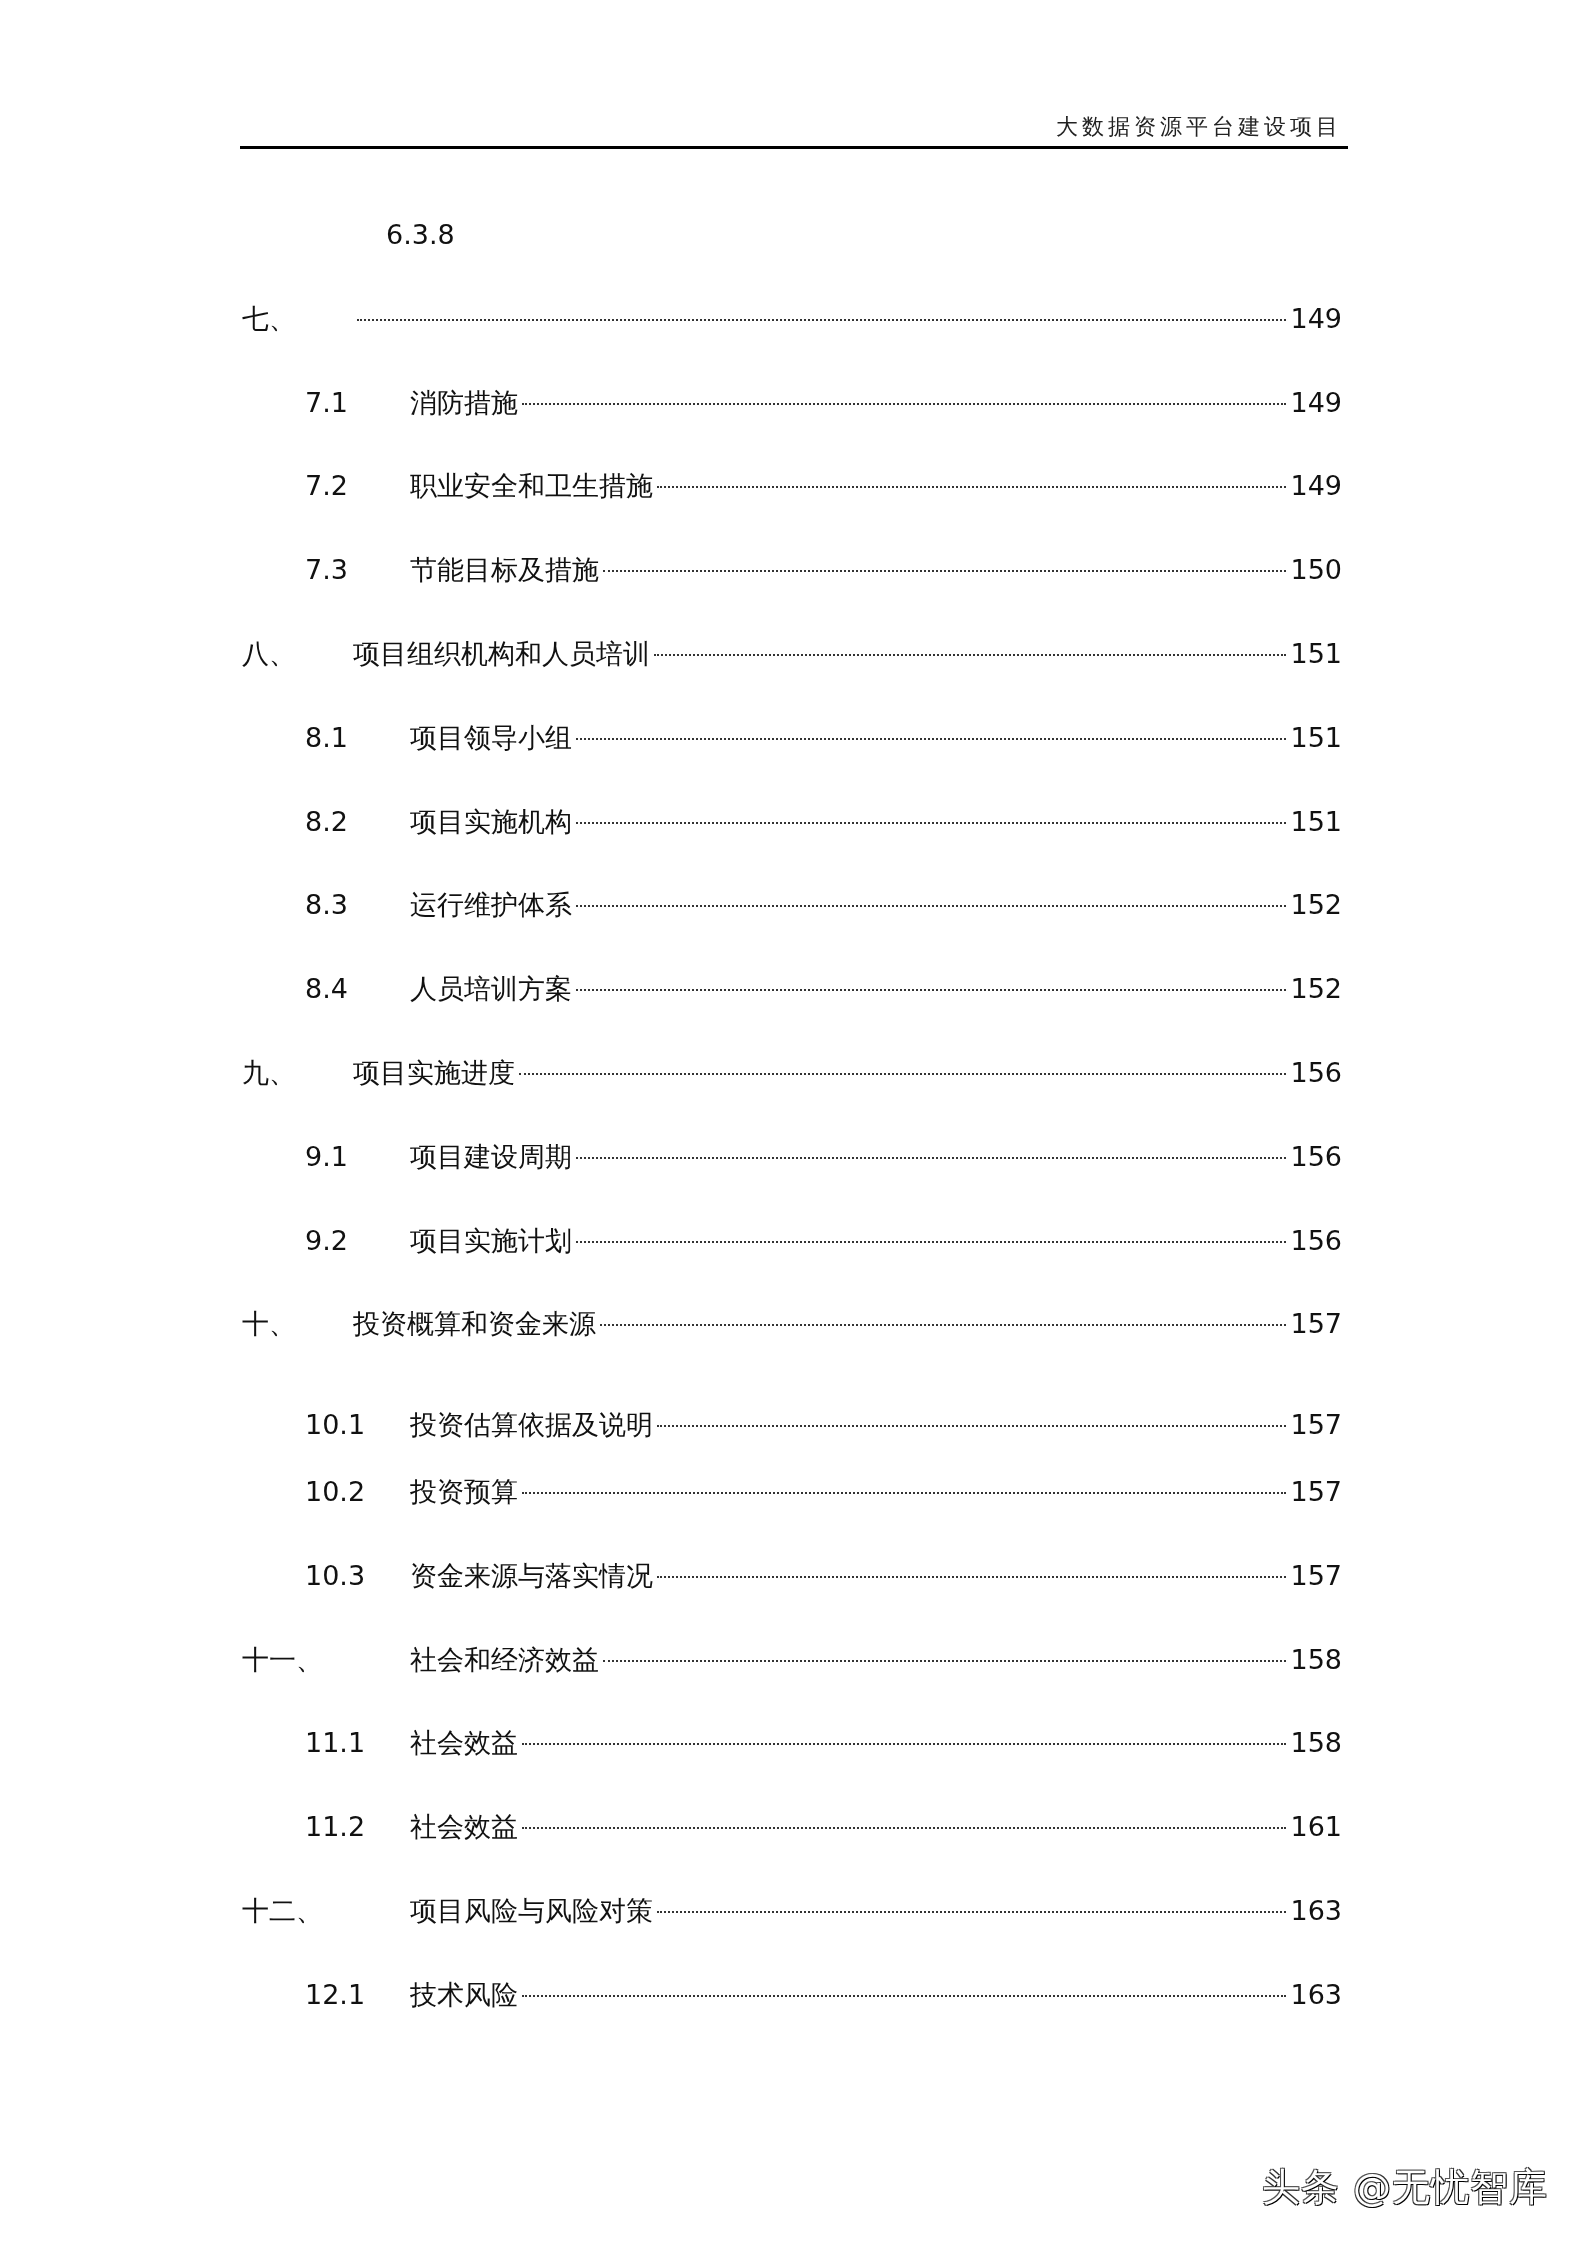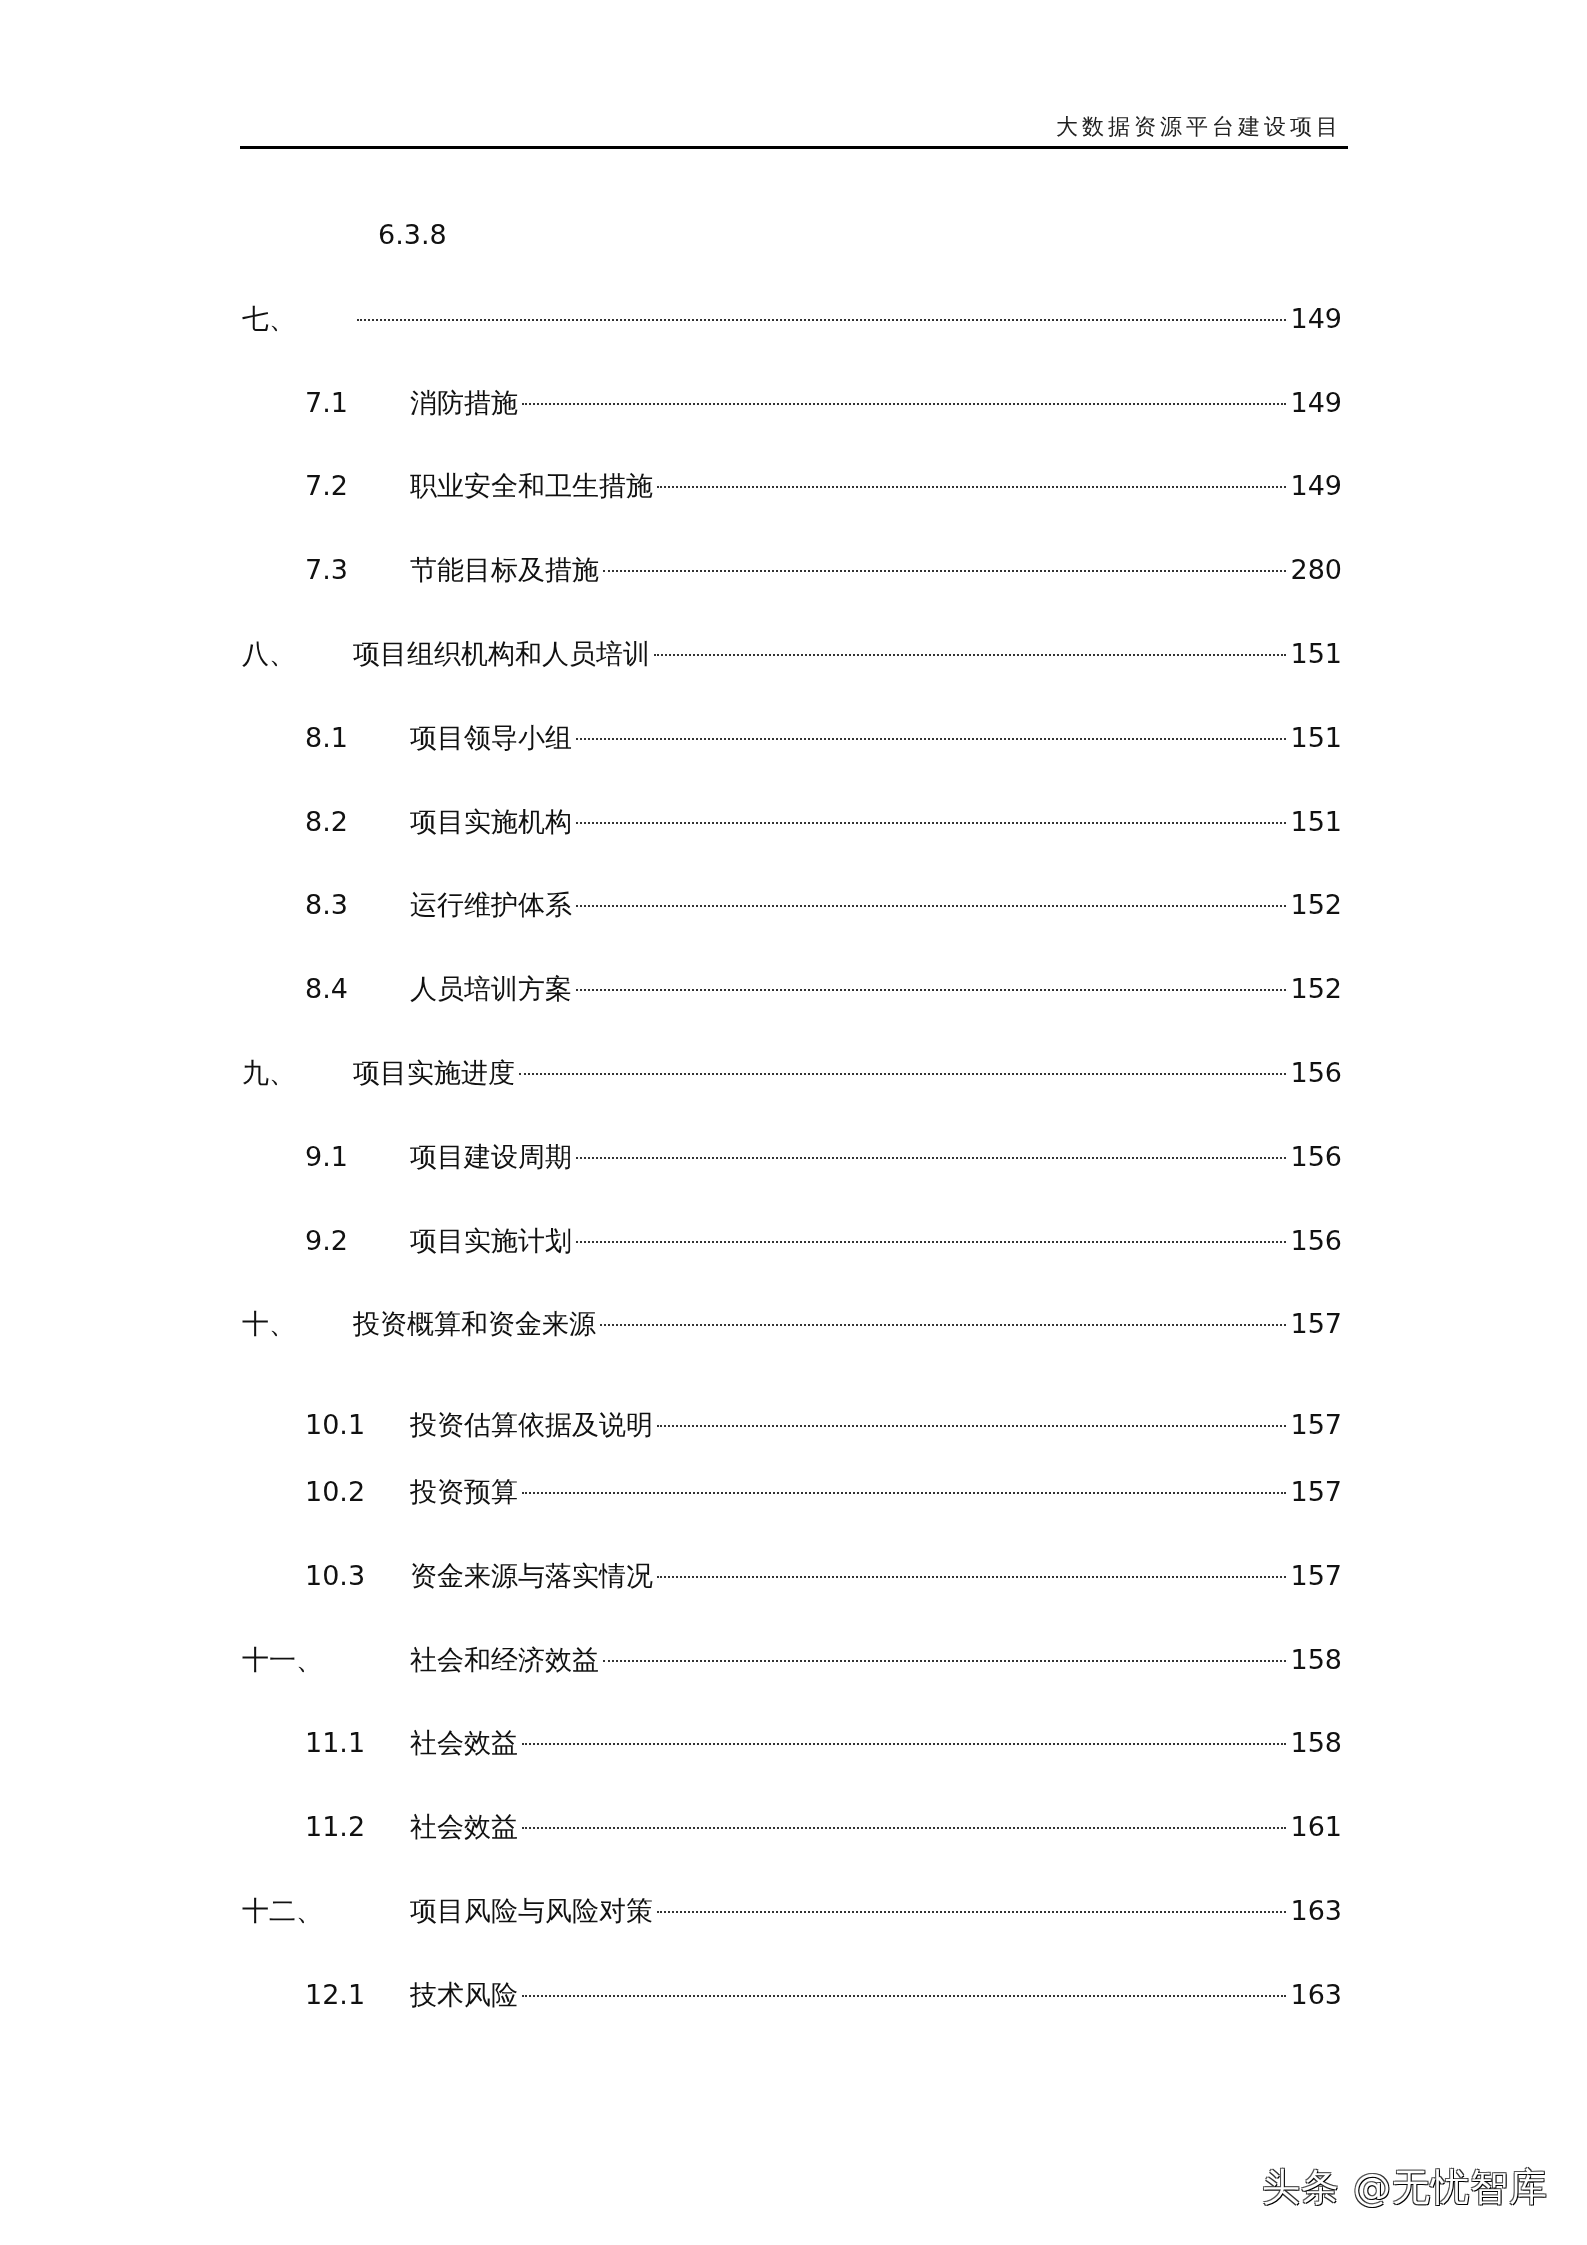--- a/index.html
+++ b/index.html
@@ -12,21 +12,21 @@
   .num { position:absolute; white-space:nowrap; }
   .title-wrap { position:absolute; right:245px; display:flex; align-items:baseline; white-space:nowrap; }
   .title { flex:0 0 auto; }
   .dots { flex:1 1 auto; border-bottom:2px dotted #333; margin:0 4px; transform:translateY(-7px); min-width:20px; }
   .page { flex:0 0 auto; }
   .lvl1 .num { left:242px; }
   .lvl1 .title-wrap { left:353px; }
   .lvl1.wide .title-wrap { left:410px; }
   .lvl2 .num { left:305px; }
   .lvl2 .title-wrap { left:410px; }
-  .lvl3 .num { left:378px;text-align:right; }
+  .lvl3 .num { left:386px;text-align:right; }
   .lvl3 .title-wrap { left:466px; }
   .watermark { position:absolute; left:1262px; top:2162px; font-size:38px; color:#fff;
                text-shadow:1px 1px 0 #000,-1px -1px 0 #555, 1px -1px 0 #333,-1px 1px 0 #333; letter-spacing:1px; }
 </style>
 </head>
 <body>
 
 <div class="header-title">大数据资源平台建设项目</div>
 <div class="header-rule"></div>
 
@@ -55,21 +55,21 @@
         <span class="title">职业安全和卫生措施</span>
         <span class="dots"></span>
         <span class="page">149</span>
       </span>
     </div>
     <div class="row lvl2" style="top: 335.2px;">
       <span class="num">7.3</span>
       <span class="title-wrap">
         <span class="title">节能目标及措施</span>
         <span class="dots"></span>
-        <span class="page">280</span>
+        <span class="page">150</span>
       </span>
     </div>
     <div class="row lvl1" style="top: 419px;">
       <span class="num">八、</span>
       <span class="title-wrap">
         <span class="title">项目组织机构和人员培训</span>
         <span class="dots"></span>
         <span class="page">151</span>
       </span>
     </div>

